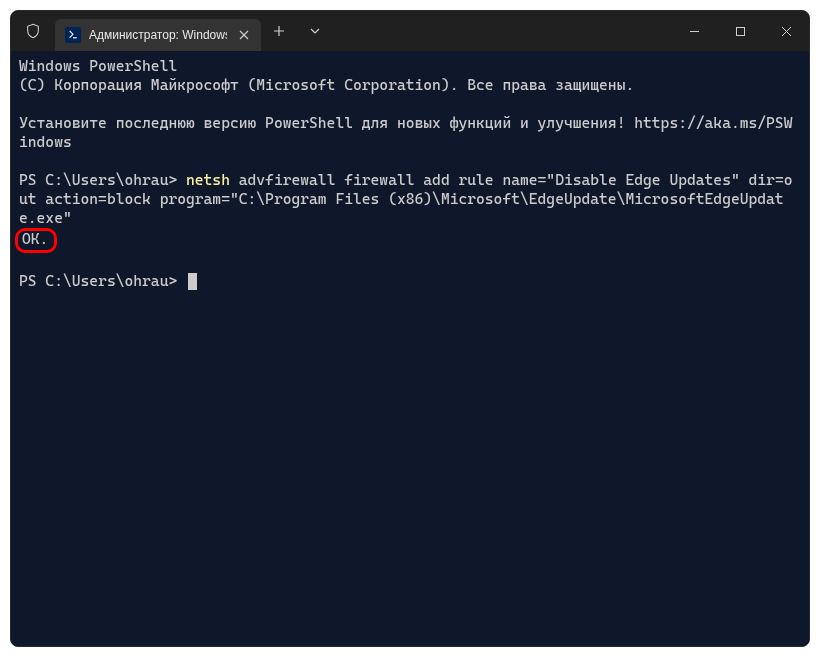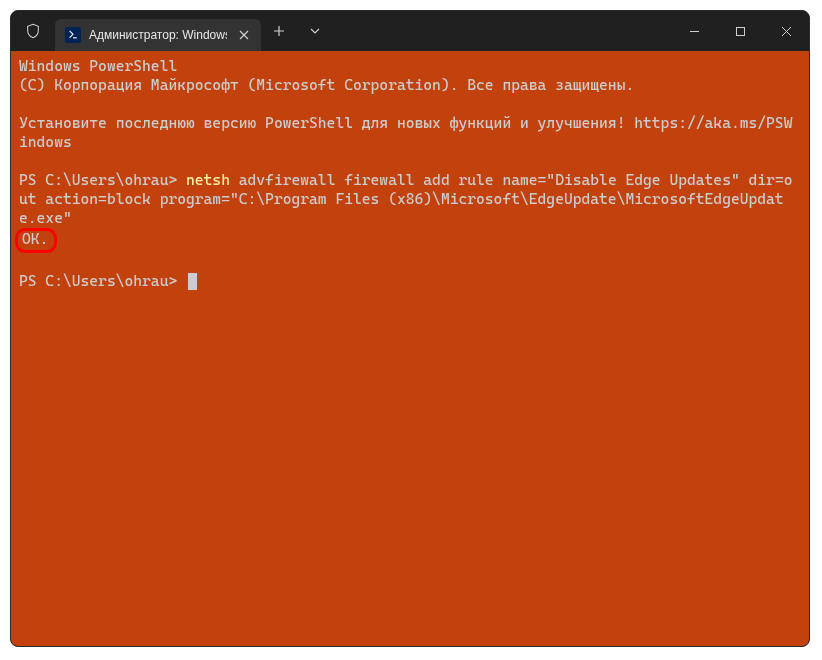--- a/index.html
+++ b/index.html
@@ -102,21 +102,21 @@
   .win-btn {
     width: 46px;
     height: 100%;
     color: #cfcfcf;
     display: flex;
     align-items: center;
     justify-content: center;
   }
   .terminal {
     flex: 1;
-    background: #c2410c;
+    background: #0f172a;
     padding: 6px 8px;
     font-family: Consolas, "Cascadia Mono", monospace;
     font-size: 15px;
     line-height: 19px;
     color: #cccccc;
     white-space: pre-wrap;
     word-break: break-all;
     position: relative;
   }
   .prompt-path { color: #cccccc; }

